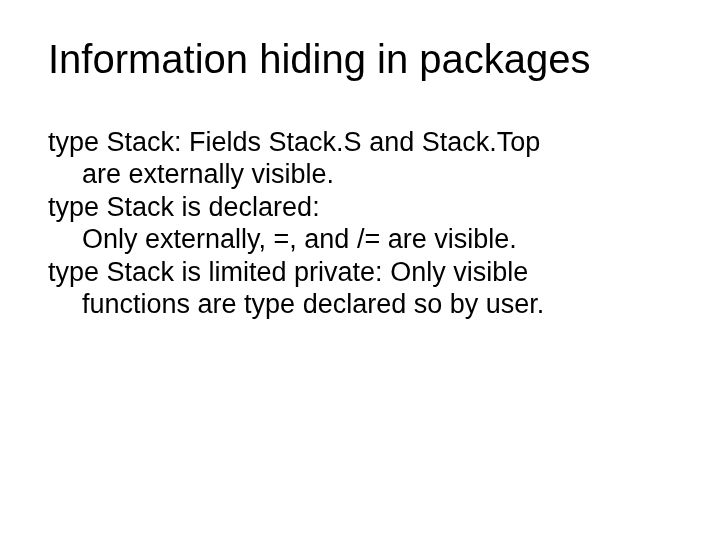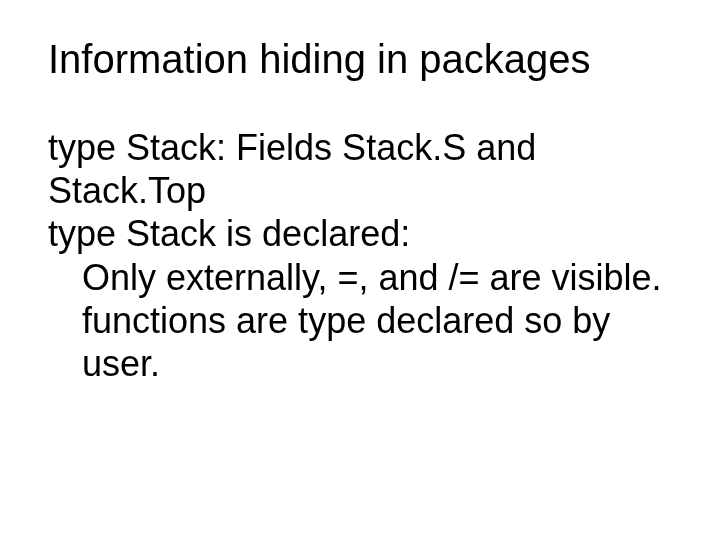--- a/index.html
+++ b/index.html
@@ -17,21 +17,21 @@
     height: 388px;
     padding: 36px 48px 48px 48px;
   }
   .title {
     font-size: 40px;
     font-weight: 400;
     margin: 0 0 44px 0;
     line-height: 1.15;
   }
   .body {
-    font-size: 36px;
+    font-size: 27px;
     line-height: 1.2;
   }
   .para {
     margin: 0;
   }
   .line {
     display: block;
   }
   .indent {
     padding-left: 34px;
@@ -40,25 +40,27 @@
 </head>
 <body>
 
 <div class="slide">
   <h1 class="title">Information hiding in packages</h1>
 
   <div class="body">
 
     <div class="para">
       <span class="line">type Stack: Fields Stack.S and Stack.Top</span>
+      <span class="line indent">are externally visible.</span>
     </div>
 
     <div class="para">
       <span class="line">type Stack is declared:</span>
       <span class="line indent">Only externally, =, and /= are visible.</span>
     </div>
 
     <div class="para">
+      <span class="line">type Stack is limited private: Only visible</span>
       <span class="line indent">functions are type declared so by user.</span>
     </div>
 
   </div>
 </div>
 
 </body></html>

